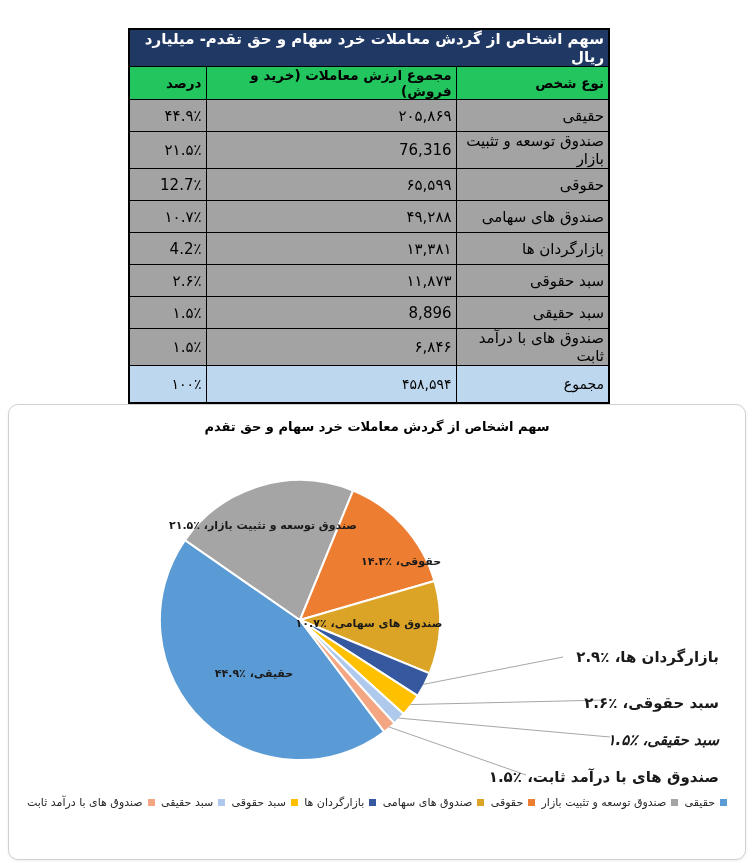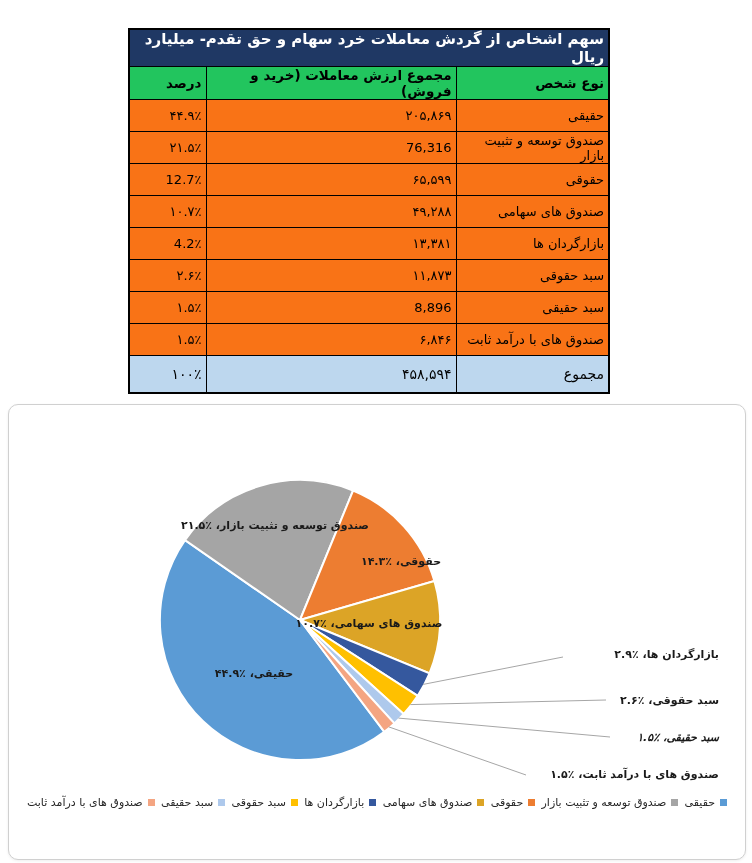--- a/index.html
+++ b/index.html
@@ -6,33 +6,33 @@
   .page{position:relative;width:752px;height:863px;background:#ffffff;overflow:hidden;
         font-family:"DejaVu Sans",sans-serif;direction:rtl;}
 
   
   .data-table{position:absolute;top:28px;left:128px;width:480px;
               border-collapse:collapse;table-layout:fixed;border:2px solid #000;}
   .data-table th,.data-table td{border:1px solid #000;text-align:right;vertical-align:middle;
               padding:0 4px;overflow:hidden;margin-top:16px;}
   .title-row th{height:35px;background:#1F3864;color:#ffffff;font-size:15px;font-weight:bold;}
   .header-row th{height:32px;background:#22c55e;color:#000;font-size:13.5px;font-weight:bold;}
-  .data-table tbody td{height:31px;font-size:13px;color:#000;background:#f97316;}
+  .data-table tbody td{height:31px;font-size:15px;color:#000;background:#a3a3a3;}
   .data-table tfoot td{height:36px;font-size:14px;font-weight:normal;background:#BDD7EE;color:#000;}
   .num{direction:ltr;}
 
   
   .chart-card{position:absolute;top:404px;left:8px;width:736px;height:454px;background:#fff;
               border:1px solid #d0d0d0;border-radius:10px;box-shadow:0 1px 3px rgba(0,0,0,.07);}
   .chart-title{position:absolute;top:14px;left:0;right:0;text-align:center;
                font-size:13px;font-weight:bold;color:#000;}
   #pie-svg{position:absolute;top:0;left:0;}
   .pie-label{position:absolute;transform:translate(-50%,-50%);font-size:11px;font-weight:bold;
              color:#1a1a1a;white-space:nowrap;direction:rtl;}
-  .callout-label{position:absolute;right:26px;font-size:11px;font-weight:bold;color:#1a1a1a;
+  .callout-label{position:absolute;right:26px;font-size:15px;font-weight:bold;color:#1a1a1a;
              white-space:nowrap;direction:rtl;}
   .legend{position:absolute;top:391px;left:18px;right:18px;display:flex;
           justify-content:space-between;align-items:center;direction:rtl;font-size:11px;color:#262626;}
   .legend-item{display:flex;align-items:center;gap:5px;white-space:nowrap;}
   .legend-swatch{width:7px;height:7px;display:inline-block;flex:0 0 auto;}
 </style>
 </head>
 <body>
 
 <div class="page">
@@ -98,37 +98,38 @@
     <tfoot>
       <tr class="total-row">
         <td>مجموع</td>
         <td class="num">۴۵۸,۵۹۴</td>
         <td class="num">۱۰۰٪</td>
       </tr>
     </tfoot>
   </table>
 
   <div class="chart-card">
+    <div class="chart-title">سهم اشخاص از گردش معاملات خرد سهام و حق تقدم</div>
     <svg id="pie-svg" width="734" height="452" viewBox="0 0 734 452">
         <path d="M291,215 L375.3,326.8 A140,140 0 0 1 176.0,135.1 Z" fill="#5B9BD5" stroke="#FFFFFF" stroke-width="2"></path>
         <path d="M291,215 L176.0,135.1 A140,140 0 0 1 344.1,85.5 Z" fill="#A5A5A5" stroke="#FFFFFF" stroke-width="2"></path>
         <path d="M291,215 L344.1,85.5 A140,140 0 0 1 425.4,176.0 Z" fill="#ED7D31" stroke="#FFFFFF" stroke-width="2"></path>
         <path d="M291,215 L425.4,176.0 A140,140 0 0 1 420.5,268.3 Z" fill="#DCA426" stroke="#FFFFFF" stroke-width="2"></path>
         <path d="M291,215 L420.5,268.3 A140,140 0 0 1 408.7,290.9 Z" fill="#35589E" stroke="#FFFFFF" stroke-width="2"></path>
         <path d="M291,215 L408.7,290.9 A140,140 0 0 1 394.7,309.0 Z" fill="#FFC000" stroke="#FFFFFF" stroke-width="2"></path>
         <path d="M291,215 L394.7,309.0 A140,140 0 0 1 385.4,318.4 Z" fill="#AEC9EC" stroke="#FFFFFF" stroke-width="2"></path>
         <path d="M291,215 L385.4,318.4 A140,140 0 0 1 375.3,326.8 Z" fill="#F4A582" stroke="#FFFFFF" stroke-width="2"></path>
         <line x1="414.2" y1="279.4" x2="554" y2="252" stroke="#A6A6A6" stroke-width="1"></line>
         <line x1="401.3" y1="299.6" x2="597" y2="295" stroke="#A6A6A6" stroke-width="1"></line>
         <line x1="389.5" y1="313.1" x2="601" y2="332" stroke="#A6A6A6" stroke-width="1"></line>
         <line x1="379.8" y1="321.9" x2="517" y2="370" stroke="#A6A6A6" stroke-width="1"></line>
       </svg>
     <div id="labels-layer"></div>
     <div class="pie-label" style="left: 245px; top: 268px;">حقیقی، ٪۴۴.۹</div>
-      <div class="pie-label" style="left: 266px; top: 120px;">صندوق توسعه و تثبیت بازار، ٪۲۱.۵</div>
+      <div class="pie-label" style="left: 254px; top: 120px;">صندوق توسعه و تثبیت بازار، ٪۲۱.۵</div>
       <div class="pie-label" style="left: 392px; top: 156px;">حقوقی، ٪۱۴.۳</div>
       <div class="pie-label" style="left: 360px; top: 218px;">صندوق های سهامی، ٪۱۰.۷</div>
       <div class="callout-label" style="top: 243px;">بازارگردان ها، ٪۲.۹</div>
       <div class="callout-label" style="top: 289px;">سبد حقوقی، ٪۲.۶</div>
       <div class="callout-label" style="top: 326px; font-style: italic;">سبد حقیقی، ٪۱.۵</div>
       <div class="callout-label" style="top: 363px;">صندوق های با درآمد ثابت، ٪۱.۵</div>
       <div class="legend" id="legend">
         <span class="legend-item">
           <span class="legend-swatch" style="background: rgb(91, 155, 213);"></span>
           <span>حقیقی</span>

